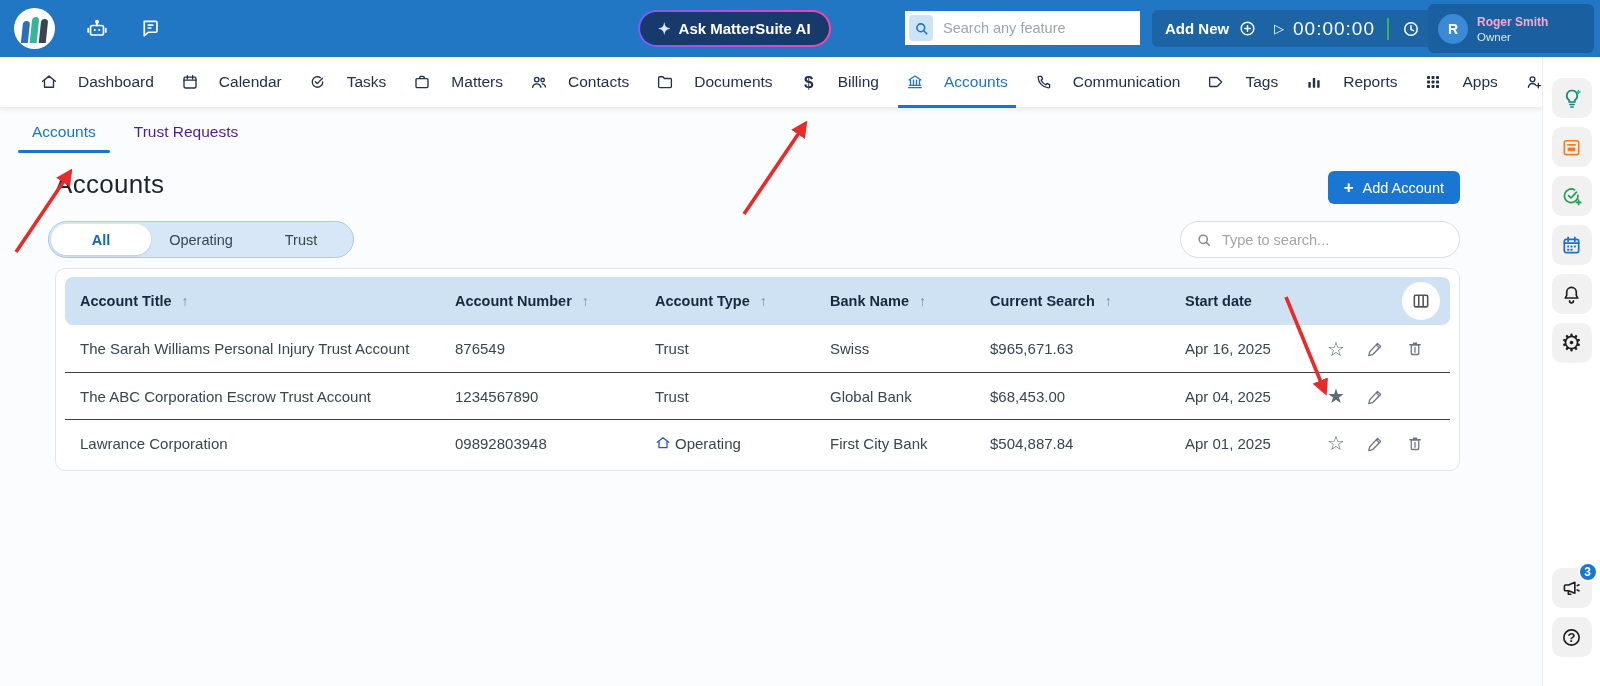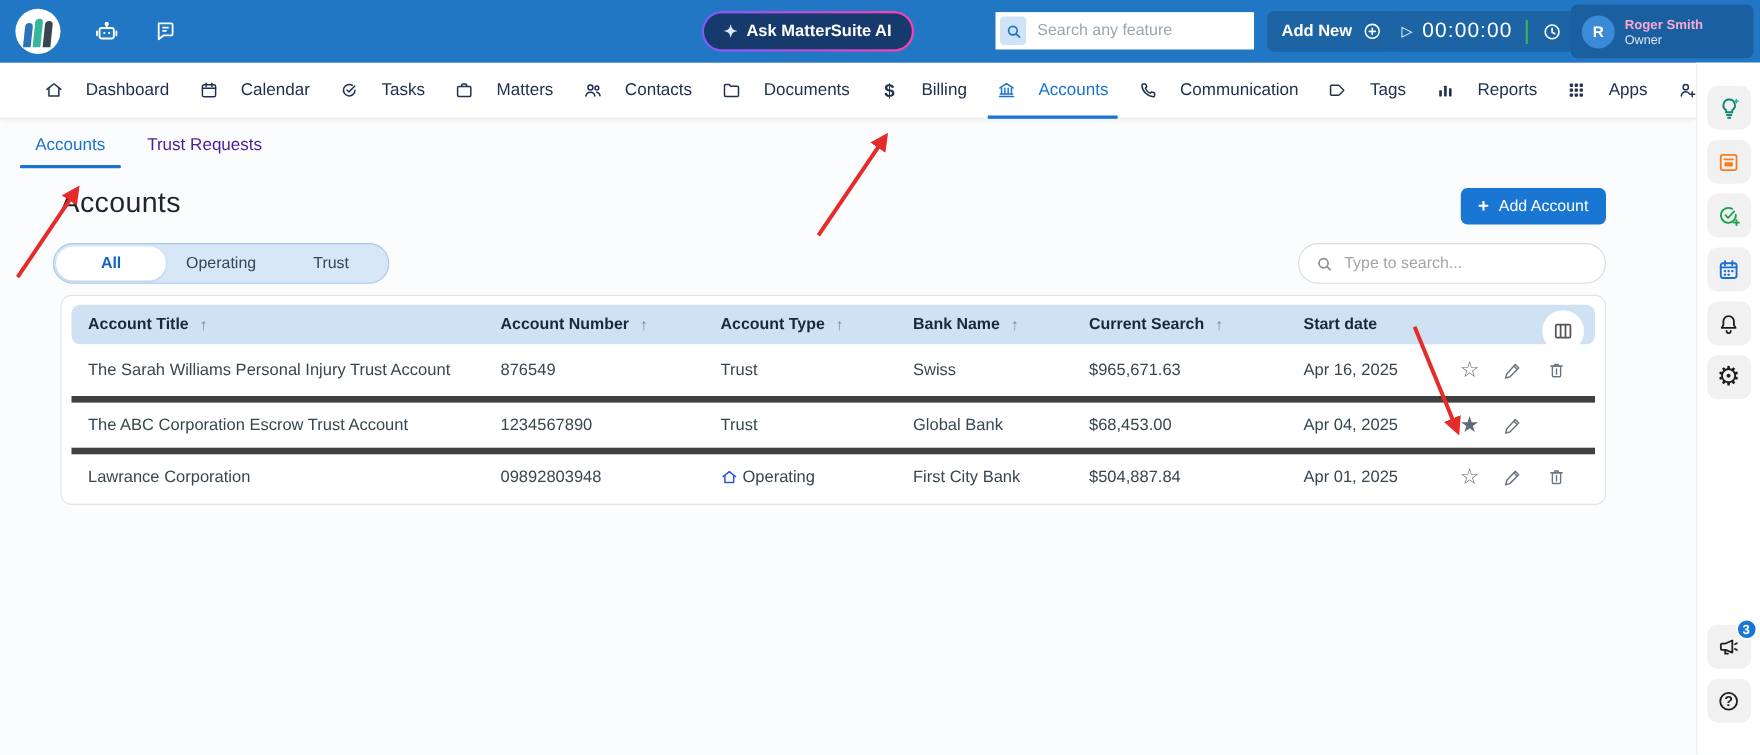--- a/index.html
+++ b/index.html
@@ -54,27 +54,27 @@
   .seg{position:absolute;left:48px;top:66px;height:37px;background:#d7e7f8;border:1px solid #a9c9ec;border-radius:19px;display:flex;align-items:flex-start;padding:2px}
   .seg-opt{min-width:100px;height:31px;border-radius:16px;display:flex;align-items:center;justify-content:center;font-size:14.5px;color:#37474f;cursor:pointer;padding:0 8px}
   .seg-opt.active{background:#fff;color:#1565c0;font-weight:bold;box-shadow:0 1px 2px rgba(0,0,0,.12)}
   .tbl-search{position:absolute;right:82px;top:66px;width:280px;height:37px;background:#fff;border:1px solid #dcdcdc;border-radius:19px;display:flex;align-items:center;padding:0 14px;gap:9px}
   .tbl-search .mag{color:#8a8a8a}
   .tbl-search input{border:none;outline:none;flex:1;font-size:14.5px;color:#555;font-family:"Liberation Sans",sans-serif;background:transparent}
   .tbl-search input::placeholder{color:#a5a5a5}
 
   
   .card{position:absolute;left:55px;top:113px;width:1405px;background:#fff;border:1px solid #e4e4e4;border-radius:10px;padding:8px 9px 4px}
-  .thead{display:grid;grid-template-columns:390px 200px 175px 160px 195px 118px 1fr;align-items:center;background:#cfe2f4;border-radius:8px;height:36px;position:relative}
+  .thead{display:grid;grid-template-columns:390px 200px 175px 160px 195px 118px 1fr;align-items:center;background:#cfe2f4;border-radius:8px;height:48px;position:relative}
   .th{font-size:14.5px;font-weight:bold;color:#17293e;display:flex;align-items:center;gap:10px}
   .th:first-child{padding-left:15px}
   .sort{color:#7a8a99;font-size:14px;font-weight:normal;cursor:pointer}
   .col-ico{position:absolute;right:10px;top:5px;width:38px;height:38px;border-radius:50%;background:#fff;display:flex;align-items:center;justify-content:center;color:#555;cursor:pointer}
   .trow{display:grid;grid-template-columns:390px 200px 175px 160px 195px 118px 1fr;align-items:center;height:47px;font-size:15px;color:#37474f}
-  .trow + .trow{border-top:6px solid #404040}
+  .trow + .trow{border-top:1px solid #404040}
   .td:first-child{padding-left:15px}
   .type-cell{display:flex;align-items:center;gap:4px}
   .home-op{color:#2f55d4}
   .acts{display:flex;align-items:center;justify-content:flex-end;gap:21px;padding-right:26px}
   .star{font-size:20px;color:#5f6b76;cursor:pointer;line-height:1}
   .aico{color:#6b7682;cursor:pointer}
 
   
   .sidebar{position:absolute;top:57px;right:0;width:58px;bottom:0;background:#fff;border-left:1px solid #ededed;display:flex;flex-direction:column;align-items:center;padding:21px 0 29px;gap:9px;z-index:6}
   .sq-btn{width:40px;height:40px;border-radius:10px;background:#f1f1f2;display:flex;align-items:center;justify-content:center;cursor:pointer;position:relative;flex:none}

